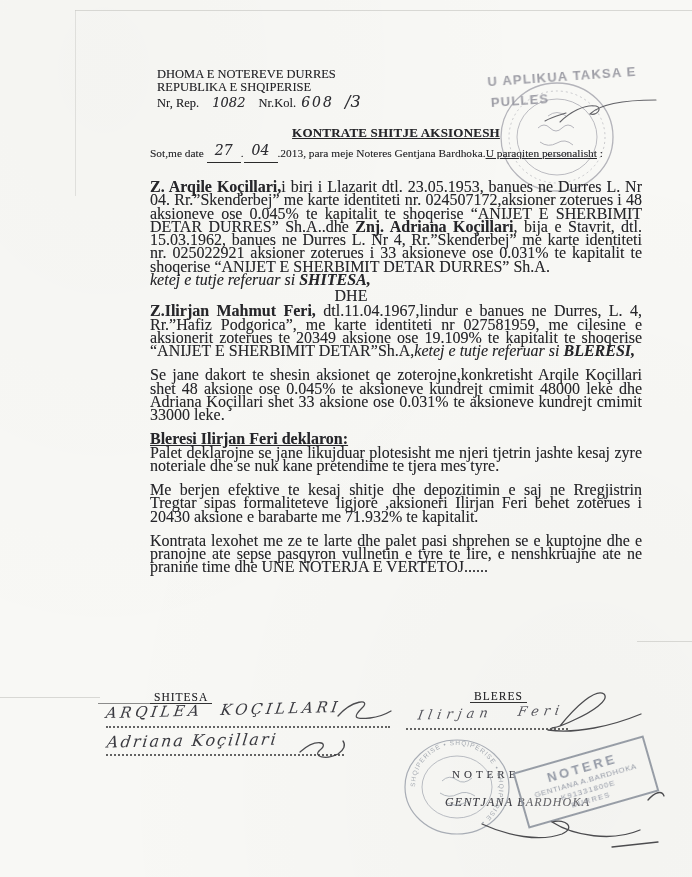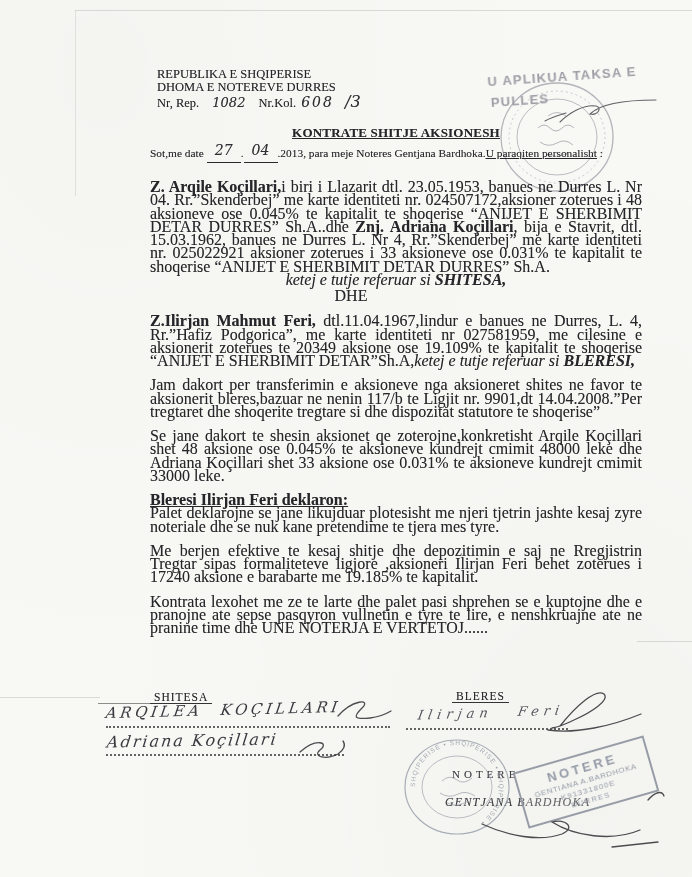--- a/index.html
+++ b/index.html
@@ -20,23 +20,23 @@
          font-weight:bold;font-size:13px;text-decoration:underline;letter-spacing:.2px;}
   
   .intro{left:150px;top:144px;width:520px;font-size:11.4px;}
   .blank{display:inline-block;min-width:34px;border-bottom:1px solid #2a2a2a;transform:translateY(2px);text-align:center;}
   .blank .hw{position:relative;top:-4px;font-size:14px;}
   .u{text-decoration:underline;}
   .flow{left:150px;top:180px;width:492px;font-size:16px;line-height:13.25px;}
   .flow p{margin:0 0 11px 0;}
   .just{text-align:justify;}
   .m0{margin-bottom:0 !important;}
-  .ref{font-style:italic;text-align:center;}
+  .ref{font-style:italic;}
   .bi{font-weight:bold;font-style:italic;}
-  .dhe{text-align:center;padding-right:90px;margin:3px 0 12px 0;}
+  .dhe{text-align:center;padding-right:90px;margin:3px 0 2px 0;}
   .h-u{text-decoration:underline;}
   .h-bu{font-weight:bold;text-decoration:underline;}
   .mb14{margin-bottom:14px !important;}
   .mb16{margin-bottom:16px !important;}
   
   .hw{font-family:"DejaVu Serif",serif;font-style:italic;color:#2e2e33;}
   .sig-label{font-size:11.5px;letter-spacing:1px;border-bottom:1px solid #333;padding:0 4px;}
   .sig1{left:106px;top:701px;font-size:15px;letter-spacing:3.5px;word-spacing:10px;
         transform:rotate(-1.5deg) skewX(-10deg);color:#3a3a40;}
   .sig2{left:107px;top:731px;font-size:16px;letter-spacing:2px;transform:rotate(-1deg) skewX(-8deg);color:#3a3a40;}
@@ -66,22 +66,22 @@
 <body>
 
 <div class="page">
 
   <div class="abs edge" style="left:75px;top:10px;width:617px;height:1px;"></div>
   <div class="abs edge" style="left:75px;top:10px;width:1px;height:186px;opacity:.5;"></div>
   <div class="abs edge" style="left:0;top:697px;width:100px;height:1px;"></div>
   <div class="abs edge" style="left:637px;top:641px;width:55px;height:1px;"></div>
 
   <div class="abs letterhead typed">
+    <div>DHOMA E NOTEREVE DURRES</div>
     <div>REPUBLIKA E SHQIPERISE</div>
-    <div>DHOMA E NOTEREVE DURRES</div>
     <div class="nr-line">
       <span>Nr, Rep.</span>
       <span class="hw hwv" style="font-size:13px;">1082</span>
       <span>Nr.Kol.</span>
       <span class="hw" style="font-size:14px;letter-spacing:2px;margin-left:2px;">608</span>
       <span class="hw" style="font-size:16px;margin-left:8px;">/3</span>
     </div>
   </div>
 
   <div class="abs tax-stamp">
@@ -104,31 +104,30 @@
 
   <div class="abs intro typed">
     <span>Sot,me date </span><span class="blank"><span class="hw">27</span></span>.<span class="blank"><span class="hw">04</span></span><span>.2013, para meje Noteres Gentjana Bardhoka.</span><span class="u">U paraqiten personalisht</span><span> :</span>
   </div>
 
   <div class="abs flow typed">
     <p class="just m0"><b>Z. Arqile Koçillari,</b><span>i biri i Llazarit dtl. 23.05.1953,  banues ne Durres L. Nr 04. Rr.”Skenderbej” me karte identiteti  nr. 024507172,aksioner zoterues i 48 aksioneve ose 0.045% te kapitalit te shoqerise “ANIJET E SHERBIMIT DETAR DURRES” Sh.A..dhe </span><b>Znj. Adriana Koçillari</b><span>, bija e Stavrit, dtl. 15.03.1962, banues ne Durres L. Nr 4, Rr.”Skenderbej”  me karte identiteti nr. 025022921  aksioner zoterues i 33 aksioneve ose 0.031% te kapitalit  te shoqerise “ANIJET E SHERBIMIT DETAR DURRES” Sh.A.</span></p>
     <div class="ref"><span>ketej e tutje referuar si </span><span class="bi">SHITESA,</span></div>
     <div class="dhe">DHE</div>
     <p class="just"><b>Z.Ilirjan Mahmut Feri,</b><span> dtl.11.04.1967,lindur e banues ne Durres, L. 4, Rr.”Hafiz Podgorica”, me karte identiteti nr 027581959, me cilesine e aksionerit zoterues te 20349 aksione ose 19.109% te kapitalit te shoqerise “ANIJET E SHERBIMIT DETAR”Sh.A,</span><i>ketej e tutje referuar si </i><span class="bi">BLERESI,</span></p>
-    <p class="just">Jam dakort per transferimin e aksioneve nga aksioneret shites ne favor te aksionerit bleres,bazuar ne nenin 117/b te Ligjit nr. 9901,dt 14.04.2008.”Per tregtaret dhe shoqerite tregtare si dhe dispozitat statutore te shoqerise”</p>
     <p class="just">Se jane dakort te shesin aksionet qe zoterojne,konkretisht Arqile Koçillari shet 48 aksione ose 0.045% te aksioneve kundrejt cmimit 48000 leke dhe Adriana Koçillari shet  33 aksione ose 0.031% te aksioneve kundrejt cmimit 33000 leke.</p>
     <div class="h-bu">Bleresi Ilirjan Feri deklaron:</div>
     <p class="just">Palet deklarojne se jane likujduar plotesisht me njeri tjetrin jashte kesaj zyre noteriale dhe se nuk kane pretendime te tjera mes tyre.</p>
-    <p class="just">Me berjen efektive te kesaj shitje dhe depozitimin e saj ne Rregjistrin Tregtar sipas formaliteteve ligjore ,aksioneri Ilirjan Feri behet zoterues i  17240 aksione e barabarte me 19.185% te kapitalit.</p>
+    <p class="just">Me berjen efektive te kesaj shitje dhe depozitimin e saj ne Rregjistrin Tregtar sipas formaliteteve ligjore ,aksioneri Ilirjan Feri behet zoterues i  20430 aksione e barabarte me 71.932% te kapitalit.</p>
     <p class="just">Kontrata lexohet me ze te larte dhe palet pasi shprehen se e kuptojne dhe e pranojne ate sepse pasqyron vullnetin e tyre te lire, e nenshkruajne ate ne pranine time dhe UNE NOTERJA E VERTETOJ......</p>
   </div>
 
   <div class="abs edge" style="left:98px;top:703px;width:52px;height:1px;background:#444;opacity:.6;"></div>
   <div class="abs sig-label typed" style="left:150px;top:691px;">SHITESA</div>
-  <div class="abs sig-label typed" style="left:452px;top:690px;">BLERES</div>
+  <div class="abs sig-label typed" style="left:470px;top:690px;">BLERES</div>
 
   <div class="abs hw sig1">ARQILEA KOÇILLARI</div>
   <div class="abs dotline" style="left:106px;top:725px;width:284px;"></div>
   <div class="abs hw sig2">Adriana Koçillari</div>
   <div class="abs dotline" style="left:106px;top:753px;width:238px;"></div>
   <div class="abs hw sig3">Ilirjan Feri</div>
   <div class="abs dotline" style="left:406px;top:727px;width:162px;"></div>
 
   <div class="abs notary-title typed">NOTERE</div>
   <div class="abs notary-name typed">GENTJANA BARDHOKA</div>

